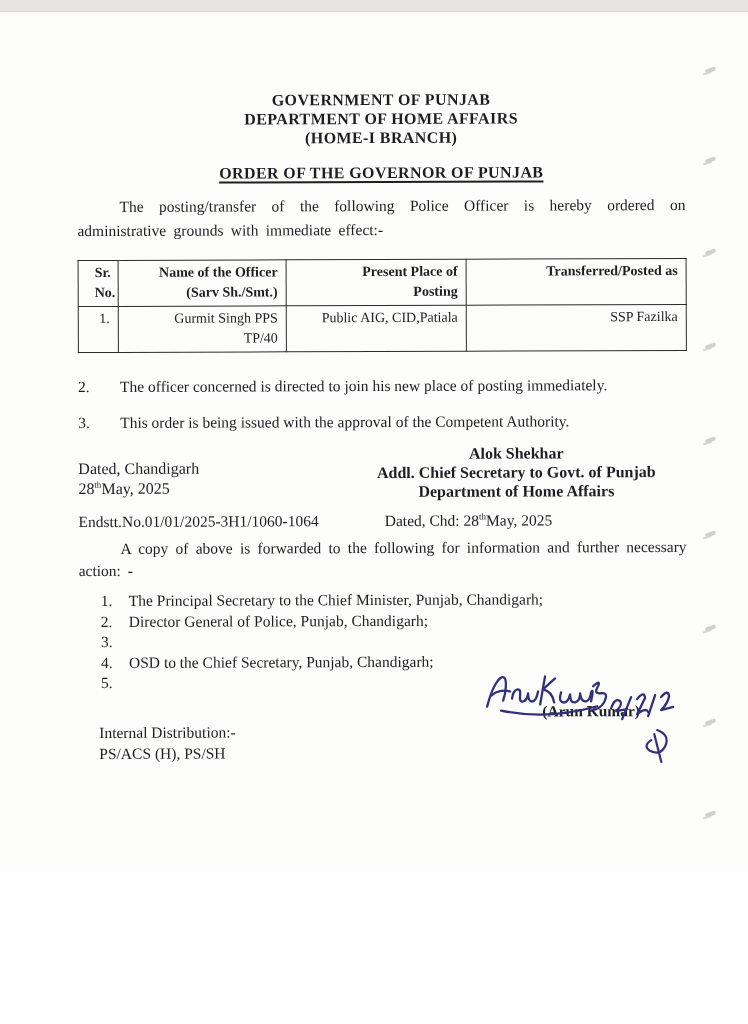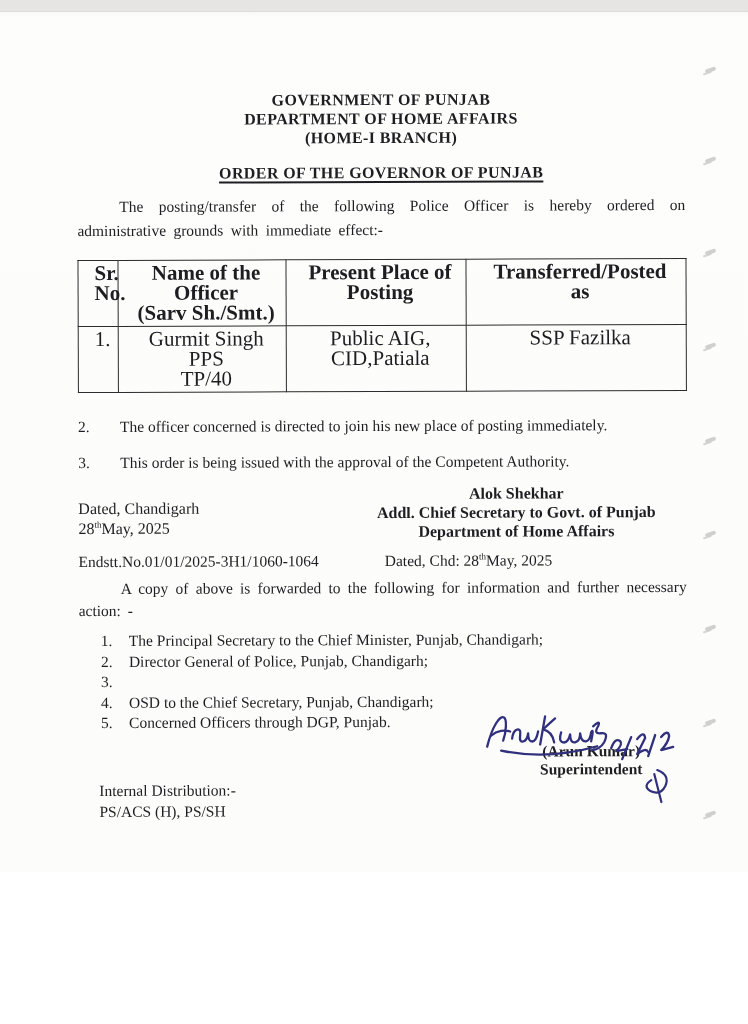--- a/index.html
+++ b/index.html
@@ -25,21 +25,21 @@
     font-size:15.5px;
   }
   .doc-header{margin-top:90px;text-align:center;font-weight:bold;font-size:16px;line-height:19px;letter-spacing:.4px;}
   .doc-header div{margin:0;}
   .order-title{margin-top:17px;text-align:center;font-weight:bold;font-size:16px;letter-spacing:.4px;
     text-decoration:underline;text-underline-offset:3px;text-decoration-thickness:1.5px;}
   .intro{margin-top:12px;text-align:justify;text-indent:42px;line-height:24px;word-spacing:3.5px;}
   table.officer-table{margin-top:17px;border-collapse:collapse;width:100%;table-layout:fixed;}
   table.officer-table th,table.officer-table td{
     border:1.6px solid #2c2c2e;padding:2px 8px 3px 16px;vertical-align:top;
-    font-size:21px;line-height:20px;white-space:pre-line;text-align:center;
+    font-size:14px;line-height:20px;white-space:pre-line;text-align:right;
   }
   table.officer-table th{font-weight:bold;}
   th.c-center{text-align:center;border-radius:13px;}
   td.row-cell{padding-bottom:16px;}
   .col-sr{width:40px;}.col-name{width:168px;}.col-place{width:180px;}.col-trans{width:220px;}
   .clause{display:flex;line-height:21px;}
   .clause .num{width:42px;flex:none;}
   .clause-2{margin-top:23px;}
   .clause-3{margin-top:15px;}
   .sign-row{display:flex;justify-content:space-between;margin-top:12px;}
@@ -157,21 +157,20 @@
       </div>
       <div class="cc-item">
         <span class="num">3.</span>
       </div>
       <div class="cc-item">
         <span class="num">4.</span>
         <span>OSD to the Chief Secretary, Punjab, Chandigarh;</span>
       </div>
       <div class="cc-item">
         <span class="num">5.</span>
-        <span>Concerned Officers through DGP, Punjab.</span>
       </div>
     </div>
 
     <div class="sig-block">
       <svg class="sig-svg" width="220" height="58" viewBox="0 0 220 58">
         <g fill="none" stroke="#30307c" stroke-width="2.3" stroke-linecap="round" stroke-linejoin="round">
           <path d="M8,42 C13,22 21,10 25,13 C28,15 27,28 24,36"></path>
           <path d="M12,31 C18,26 26,25 31,27"></path>
           <path d="M33,34 q1,-8 5,-9 q4,-1 3,6 q-1,7 3,6 q4,-1 5,-8 q0,8 4,8 q4,0 6,-10"></path>
           <path d="M66,12 l-5,28"></path>
@@ -180,21 +179,20 @@
           <path d="M114,22 q8,-7 5,0 q-5,8 3,7 q8,-1 3,9 q-4,7 -13,8"></path>
           <path d="M22,46 Q68,56 118,42"></path>
           <path d="M132,44 q4,-11 9,-7 q3,3 -4,10 l11,-2"></path>
           <path d="M152,33 l-9,22"></path>
           <path d="M158,35 q7,-9 8,-1 l-8,16 q9,-7 11,-2"></path>
           <path d="M176,31 l-7,21"></path>
           <path d="M182,33 q7,-8 8,-1 q-1,7 -8,14 l12,-3"></path>
         </g>
       </svg>
       <div>(Arun Kumar)</div>
-      <div>Superintendent</div>
       <svg class="flourish-svg" width="42" height="40" viewBox="0 0 42 40">
         <g fill="none" stroke="#30307c" stroke-width="2.2" stroke-linecap="round" stroke-linejoin="round">
           <path d="M22,4 q13,5 8,16 q-5,10 -15,5 q-8,-5 1,-11"></path>
           <path d="M19,8 l7,28"></path>
         </g>
       </svg>
     </div>
 
     <div class="internal-dist">
       <div>Internal Distribution:-</div>

